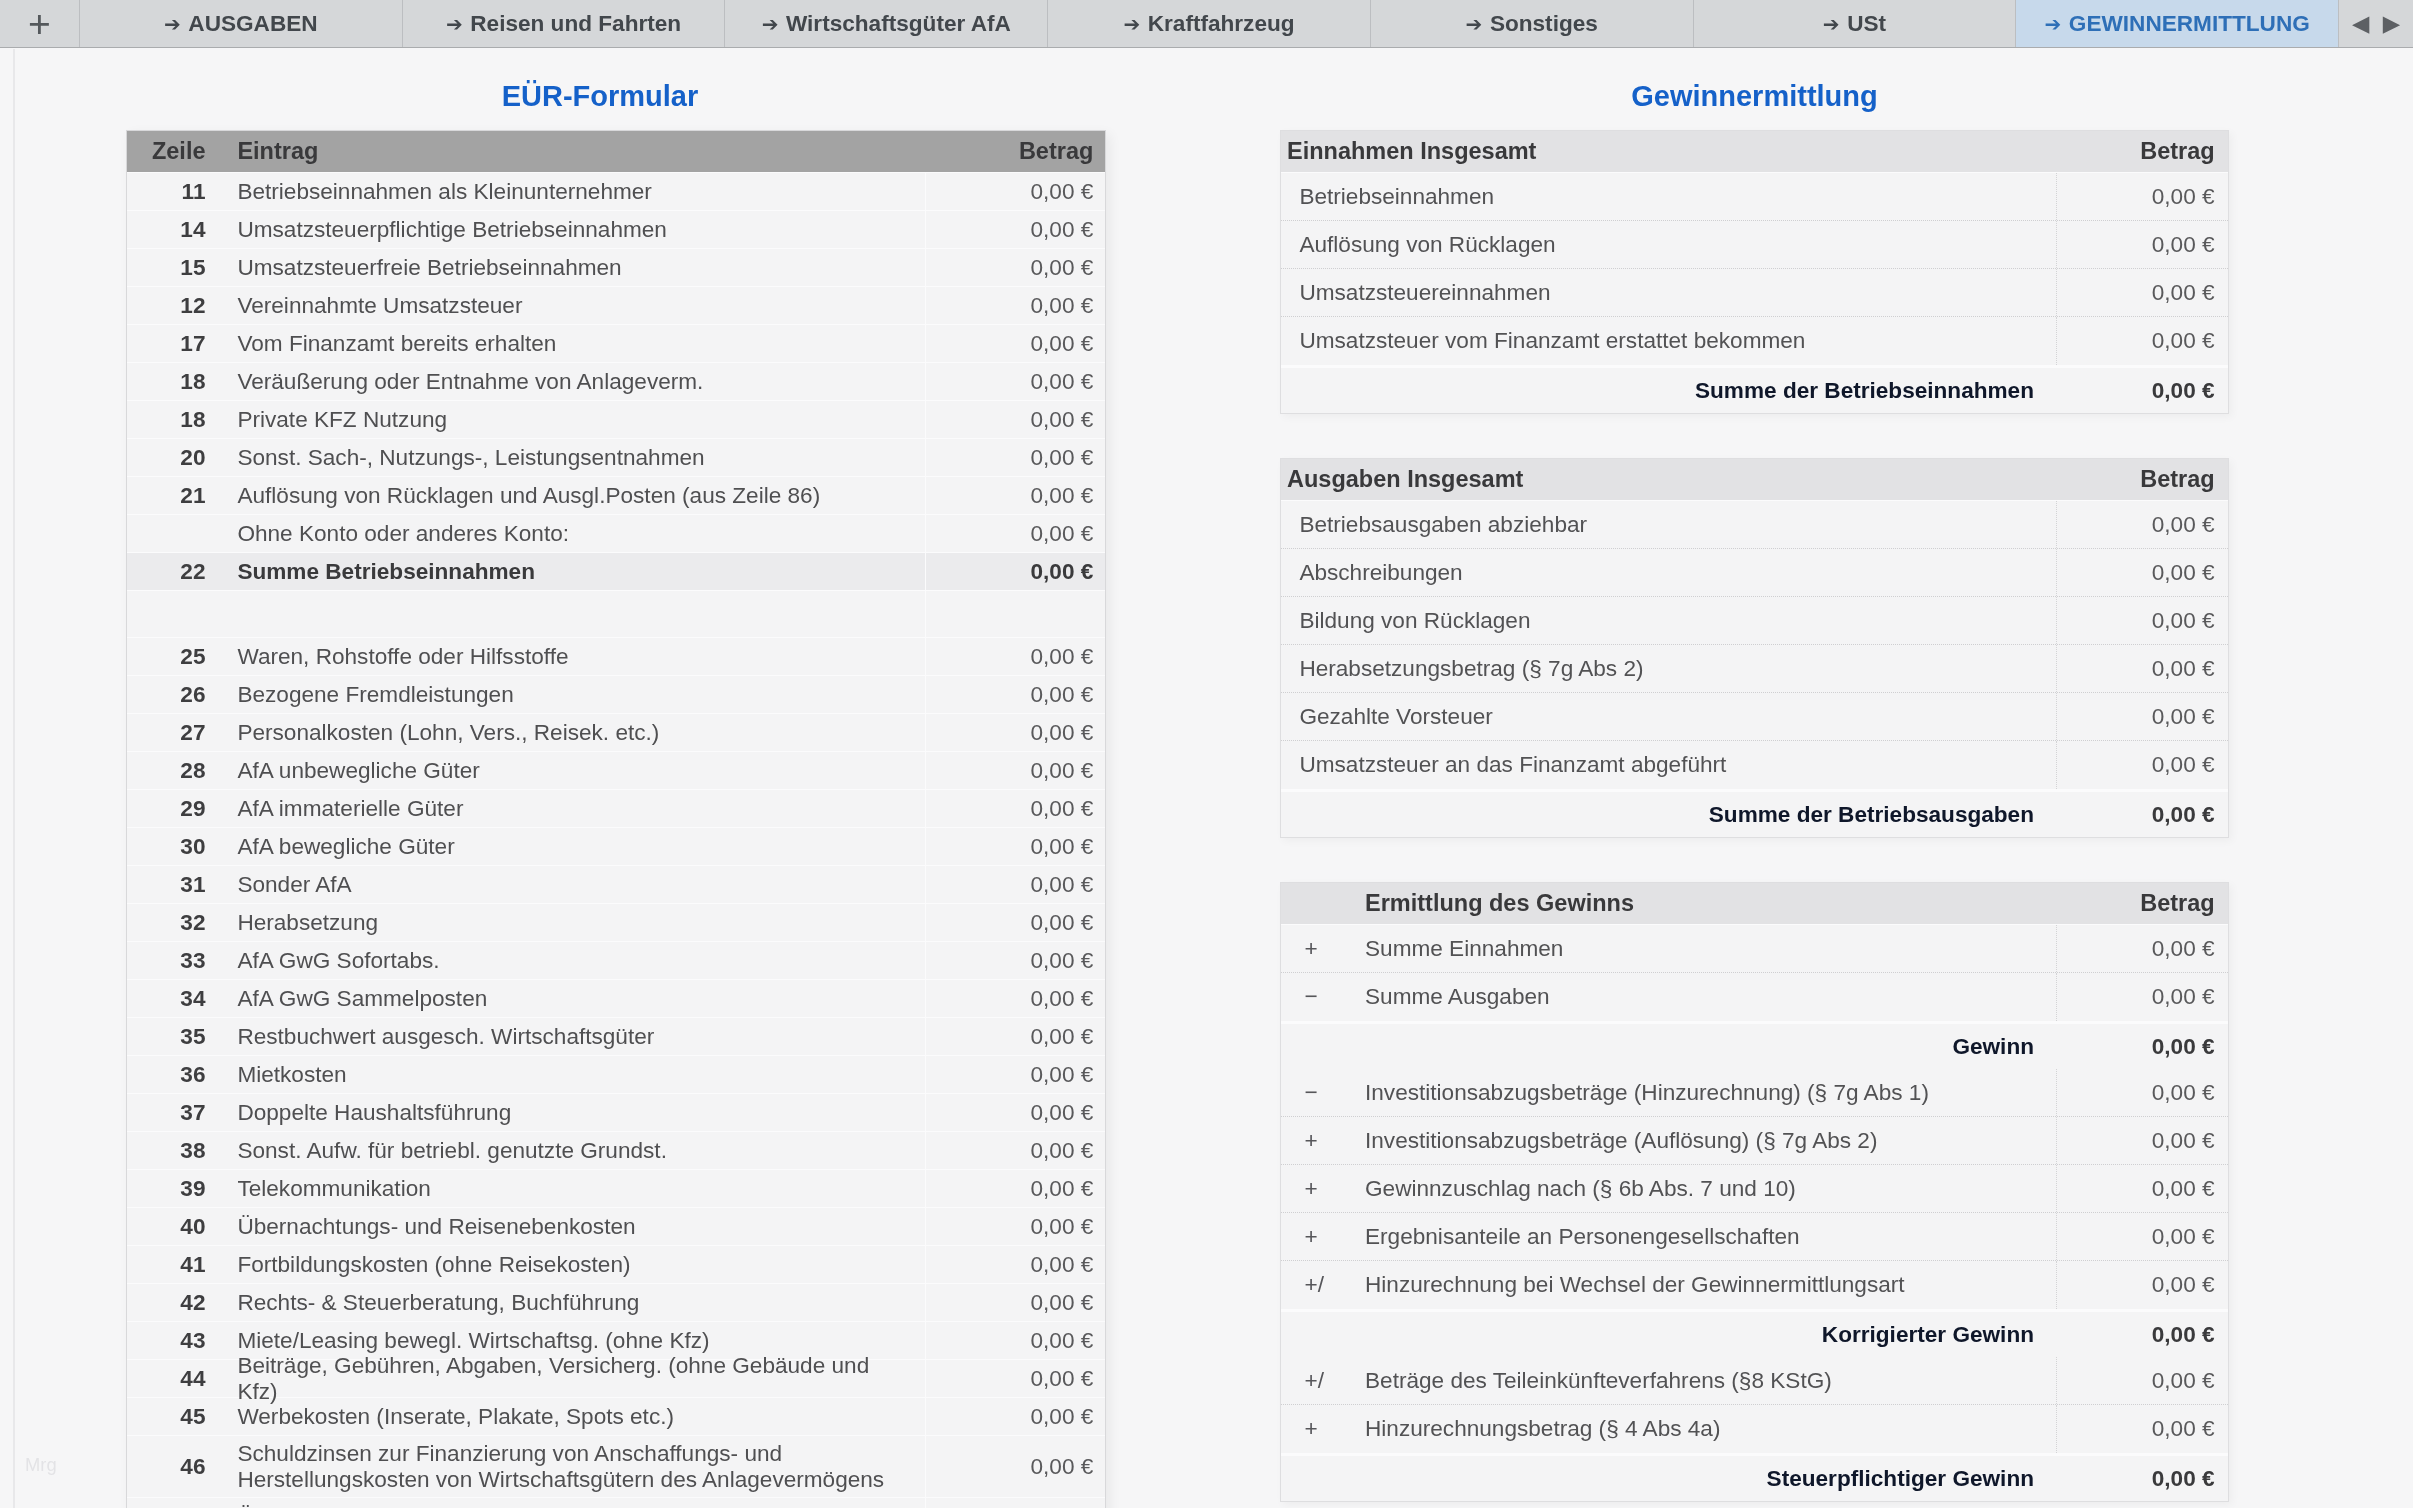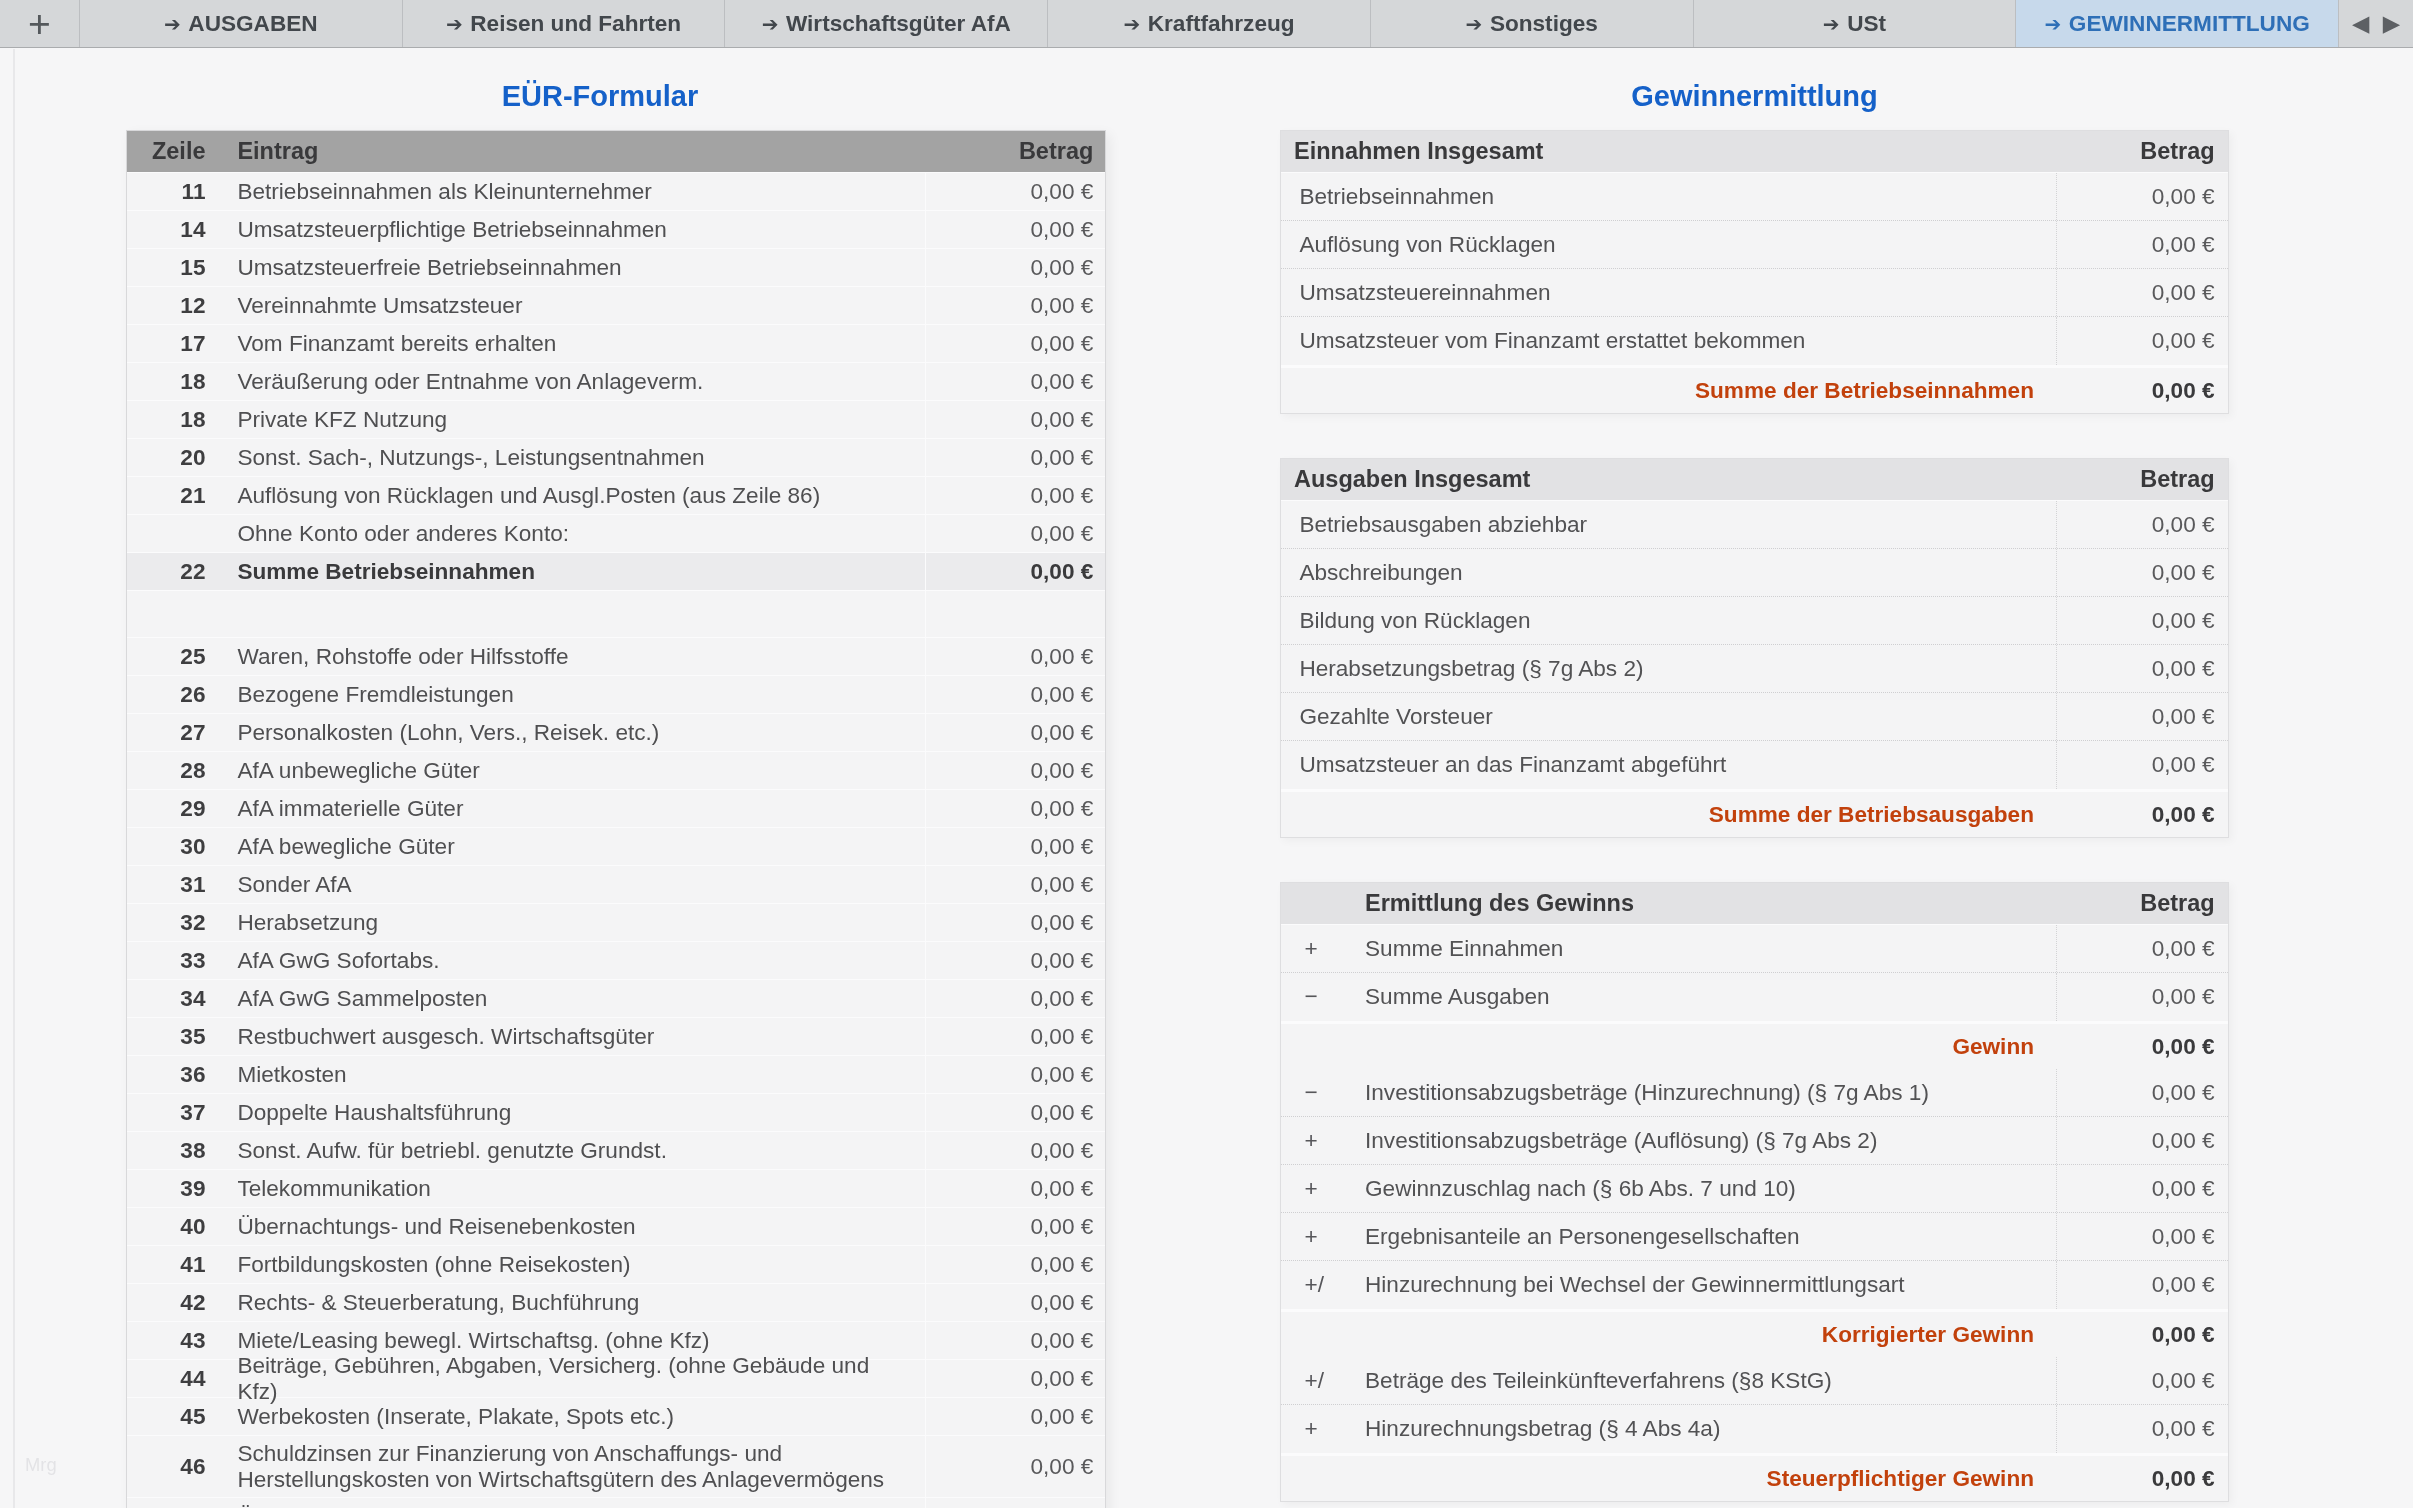--- a/index.html
+++ b/index.html
@@ -47,34 +47,34 @@
   .le { flex:1; padding-left:8.4px; padding-right:17px; color:#4f4f51; line-height:26px; }
   .lb { width:180px; align-self:stretch; display:flex; align-items:center; justify-content:flex-end;
         padding-right:11.7px; color:#59595b; border-left:1.7px solid #fbfbfc; }
 
   
   .rpanel { position:absolute; left:1280px; top:130px; width:949px; }
   .rsection { background:#f4f4f5; border:0.8px solid #dedee0; margin-bottom:44px;
               box-shadow:2.5px 2.5px 8.4px rgba(0,0,0,0.04); }
   .rhead { display:flex; height:42px; align-items:center; background:#e2e2e4;
            font-size:23.5px; font-weight:bold; color:#39393b; border-bottom:1.7px solid #fbfbfc; }
-  .rhead-label { flex:1; padding-left:13px; }
+  .rhead-label { flex:1; padding-left:6px; }
   .rsection.signs .rhead-label { padding-left:84px; }
   .rhead-betrag { padding-right:13.4px; }
   .rrow { display:flex; align-items:center; height:48px; font-size:22.6px;
           border-bottom:1.7px dotted #cfcfd1; background:#f4f4f5; }
   .rrow:last-child { border-bottom:none; }
   .rrow:has(+ .rrow[data-variant="total"]) { border-bottom:none; }
   .rsign { width:54px; padding-left:23.5px; color:#56565a; flex:none; }
   .rlabel { flex:1; padding-left:18.4px; color:#525254; }
   .rsection.signs .rlabel { padding-left:30px; }
   .rvalue { width:172px; flex:none; align-self:stretch; display:flex; align-items:center;
             justify-content:flex-end; padding-right:13.4px; color:#59595b; border-left:1.7px dotted #d3d3d5; }
   .rrow[data-variant="total"] { border-top:3.4px solid #fbfbfc; border-bottom:none; font-weight:bold; }
-  .rrow[data-variant="total"] .rlabel { text-align:right; padding-right:22px; color:#c2410c; }
+  .rrow[data-variant="total"] .rlabel { text-align:right; padding-right:22px; color:#0f172a; }
   .rrow[data-variant="total"] .rvalue { border-left:none; color:#3a3a3c; }
 
   
   .sheet-edge { position:absolute; left:13.4px; top:49px; width:1.7px; height:1459px; background:#e8e8ea; }
   .watermark { position:absolute; left:25px; top:1454px; font-size:18.4px; color:rgba(110,110,125,0.14); }
 </style>
 </head>
 <body>
 
 <div class="screen">

